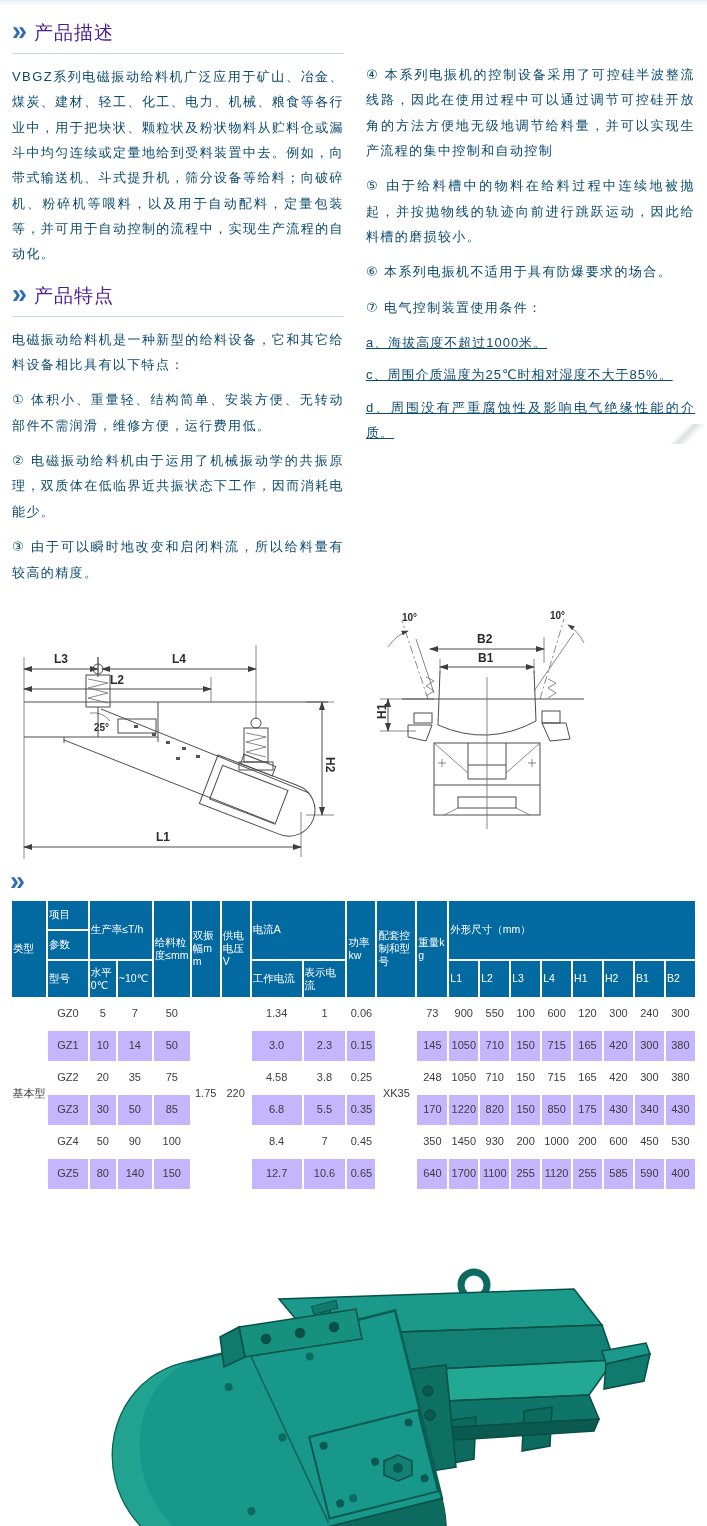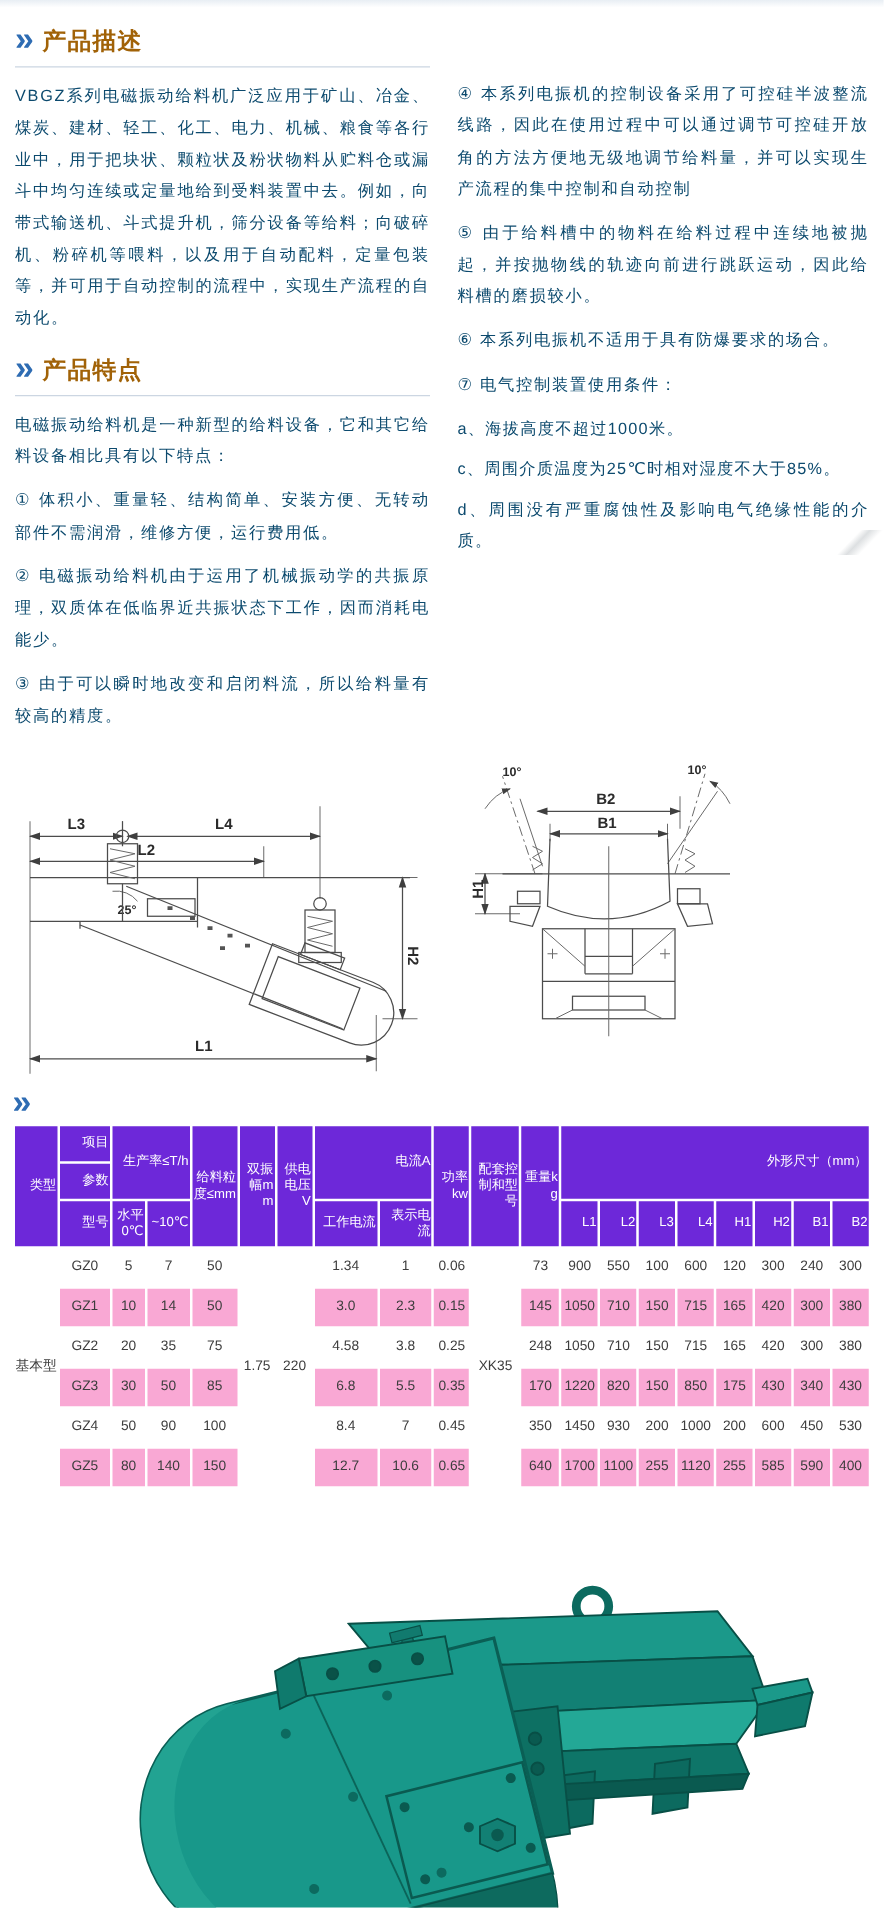--- a/index.html
+++ b/index.html
@@ -12,44 +12,44 @@
   .page-curl{
     position:absolute;right:0;top:424px;width:46px;height:20px;
     background:linear-gradient(105deg,#ffffff 40%,#d9dcde 55%,#ffffff 75%);
     transform:skewX(-35deg);opacity:.9;
   }
   .section-header{
     display:flex;align-items:center;gap:7px;
     border-bottom:1px solid #ccd6e2;padding:6px 0 7px;margin-top:4px;
   }
   .chev{color:#2e6cb3;font-weight:bold;font-size:27px;line-height:20px;transform:translateY(-2px);}
-  .section-title{color:#a16207;font-size:19px;font-weight:bold;letter-spacing:1px;}
+  .section-title{color:#4c1d95;font-size:19px;font-weight:normal;letter-spacing:1px;}
   .cols{display:flex;gap:22px;padding:4px 12px 0 12px;}
   .col-left{width:338px;}
   .col-right{width:335px;padding-top:42px;}
   .body-text,.feat-item,.cond-line{
     font-size:13px;line-height:1.95;letter-spacing:1.4px;color:#0c4a6e;
     text-align:justify;margin:10px 0;
   }
-  .cond-line{margin:7px 0;letter-spacing:1px;}
+  .cond-line{margin:7px 0;letter-spacing:1px;text-decoration:underline;}
   .diagram-row{display:flex;gap:26px;padding:0 6px;margin-top:12px;align-items:flex-start;}
   .diagram-row svg{display:block;}
   .params-wrap{padding:0 10px;}
   .params-header{margin-top:2px;border-bottom:none;padding-bottom:2px;}
   table{border-collapse:separate;border-spacing:2px;table-layout:fixed;margin-top:4px;}
   th{
-    background:#6d28d9;color:#ffffff;font-weight:normal;font-size:10.5px;
-    text-align:right;vertical-align:middle;padding:2px 1px;line-height:1.25;
+    background:#0369a1;color:#ffffff;font-weight:normal;font-size:10.5px;
+    text-align:left;vertical-align:middle;padding:2px 1px;line-height:1.25;
     word-break:break-all;
   }
   td{
     font-size:11px;text-align:center;vertical-align:middle;color:#3d3d3d;
     padding:2px 0;height:26px;word-break:break-all;line-height:1.2;
   }
-  td.s{background:#f9a8d4;margin-left:47px;}
+  td.s{background:#c4b5fd;margin-left:47px;}
   thead tr.h1 th{height:24px;} thead tr.h2 th{height:24px;} thead tr.h3 th{height:32px;}
   .photo-wrap{margin-top:64px;text-align:center;}
   .dim-label{font:bold 12px "Liberation Sans","DejaVu Sans",sans-serif;fill:#2b2b2b;}
   .dim-small{font:bold 10px "Liberation Sans","DejaVu Sans",sans-serif;fill:#2b2b2b;}
   .dln{stroke:#4c4c4c;stroke-width:1;fill:none;}
   .dthin{stroke:#6a6a6a;stroke-width:.8;fill:none;}
 </style>
 </head>
 <body>
 

